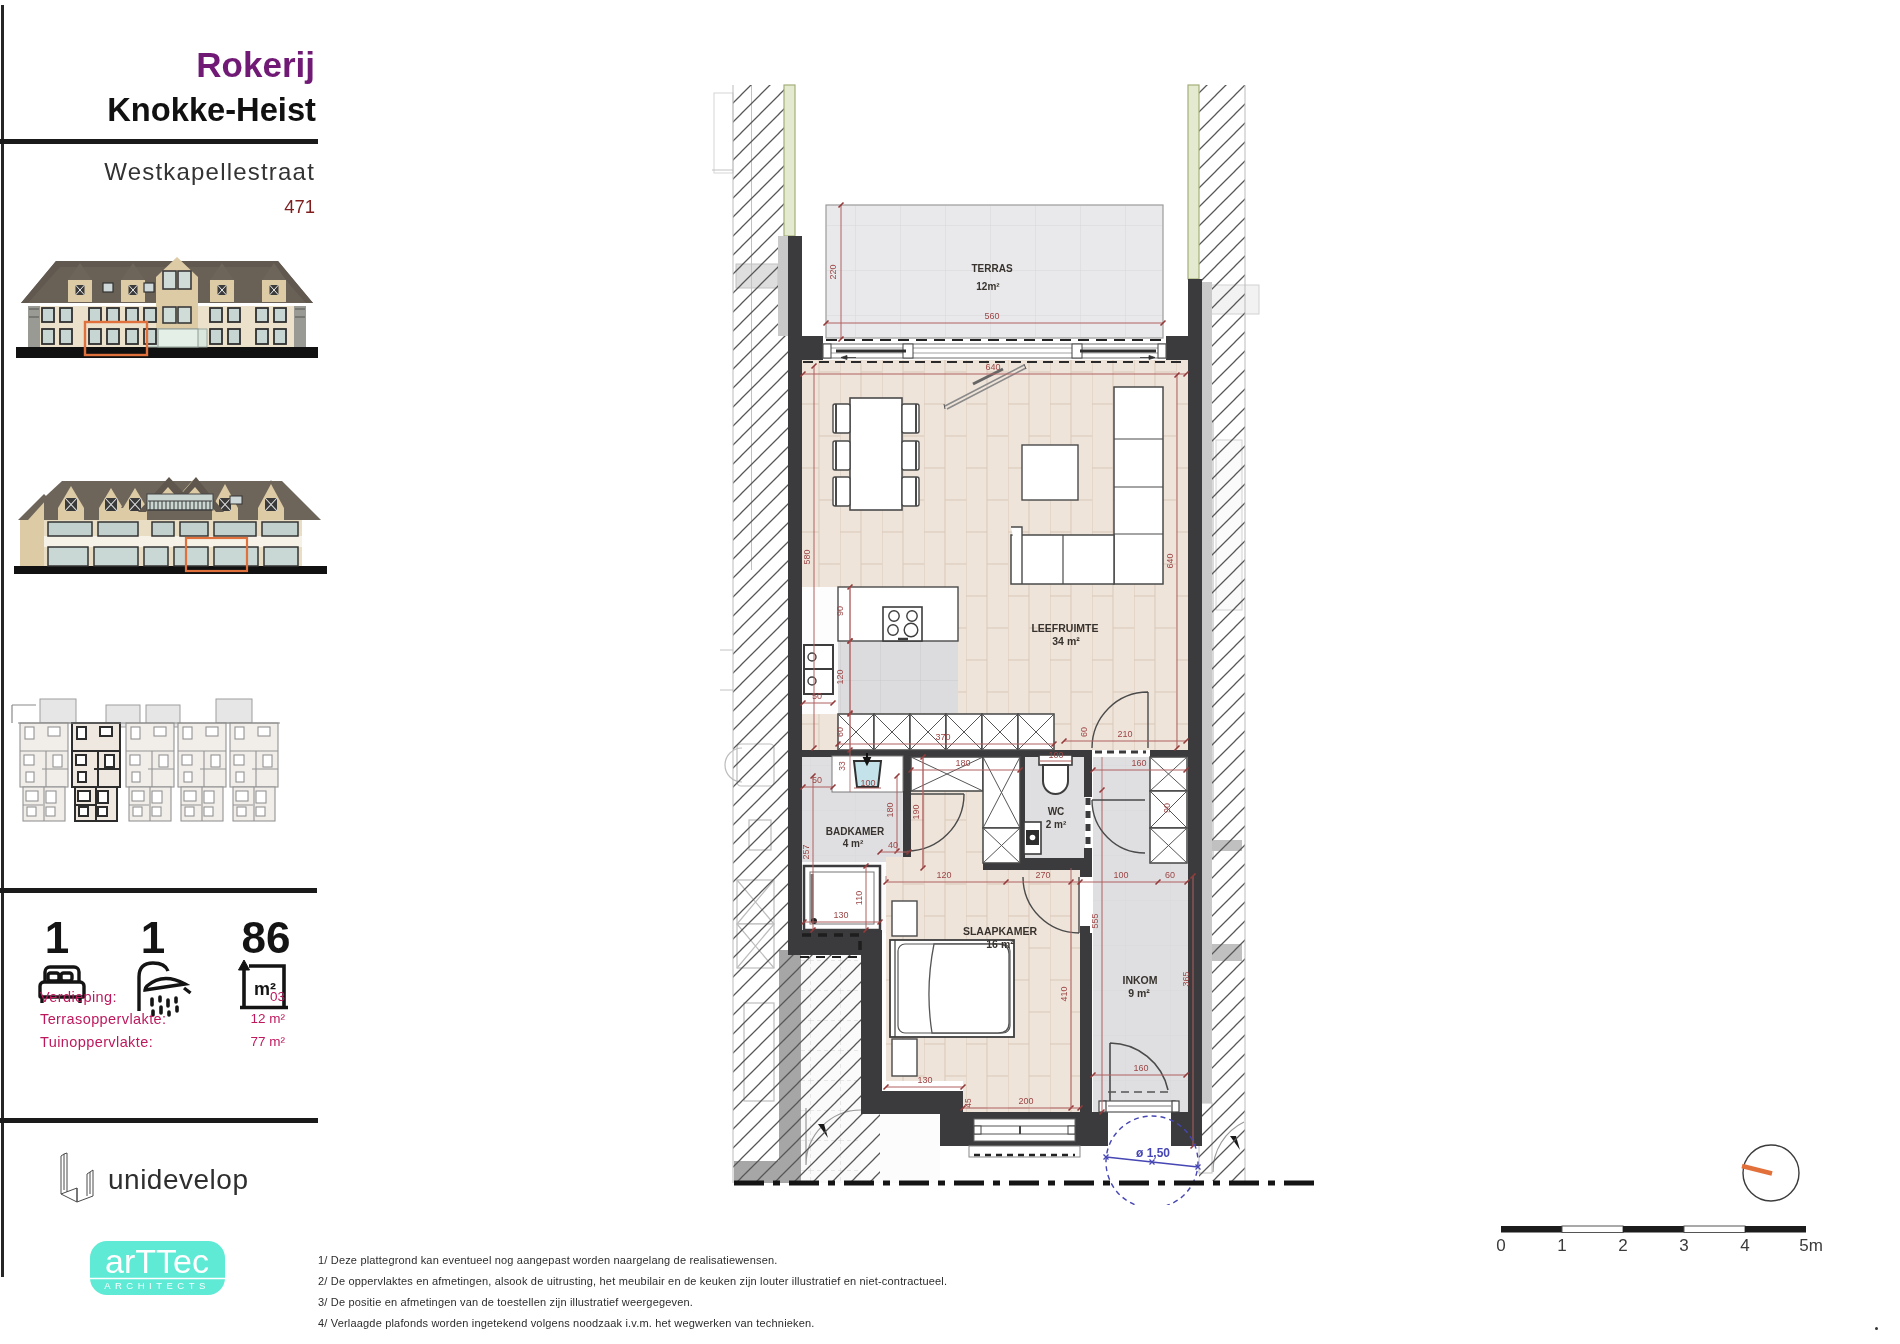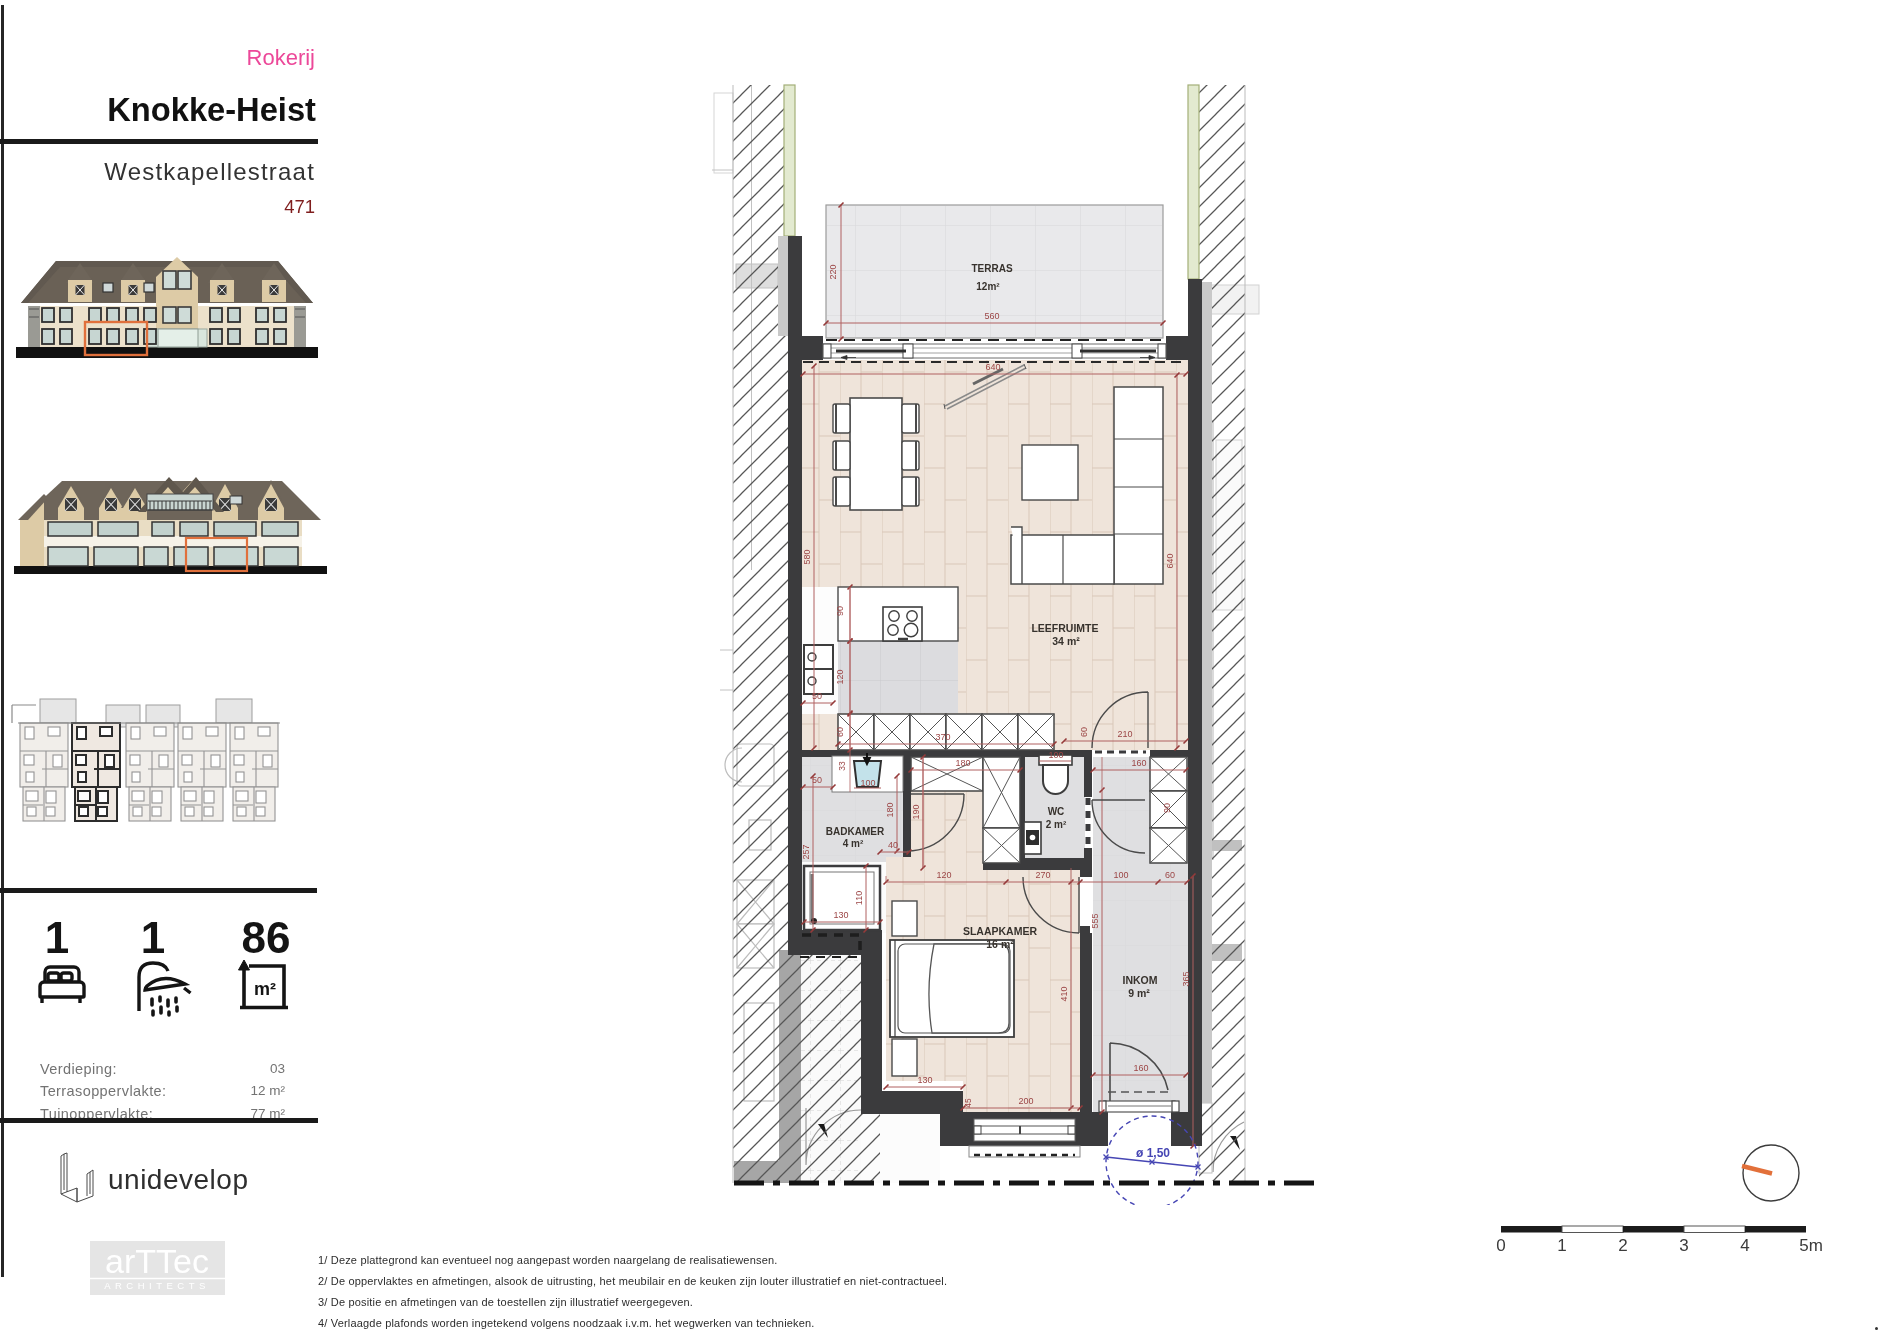--- a/index.html
+++ b/index.html
@@ -5,21 +5,21 @@
 html,body{margin:0;padding:0;background:#fff;}
 body{width:1900px;height:1344px;position:relative;font-family:"Liberation Sans",sans-serif;overflow:hidden;}
 .abs{position:absolute;}
 .rt{text-align:right;}
 </style>
 </head>
 <body>
 
 <div class="abs" style="left:1px;top:5px;width:2.5px;height:1272px;background:#262626;"></div>
 
-<div class="abs rt" style="left:0;top:45px;width:315px;font-size:22px;color:#ec4899;">Rokerij</div>
+<div class="abs rt" style="left:0;top:45px;width:315px;font-size:35px;color:#701a75;font-weight:bold;">Rokerij</div>
 
 <div class="abs rt" style="left:0;top:91px;width:316px;font-size:33px;font-weight:bold;color:#111;transform:scaleX(0.99);transform-origin:right center;">Knokke-Heist</div>
 
 <div class="abs" style="left:0;top:139px;width:318px;height:4.5px;background:#1a1a1a;"></div>
 
 <div class="abs rt" style="left:0;top:158px;width:315px;font-size:24px;color:#333;letter-spacing:1.2px;">Westkapellestraat</div>
 
 <div class="abs rt" style="left:0;top:196px;width:315px;font-size:18.5px;color:#7f1d1d;">471</div>
 <svg class="abs" style="left:16px;top:247px;" width="302" height="112" viewBox="0 0 302 112" xmlns="http://www.w3.org/2000/svg">
 
@@ -275,35 +275,35 @@
     </g>
     <g stroke="#141414" stroke-width="3.6" fill="none">
       <path d="M249,58 H284 V99"></path>
       <path d="M288,99.5 H240"></path>
       <path d="M244,100 V61"></path>
       <path d="M244,52 l-5.5,10 h11 z" fill="#141414" stroke-width="1"></path>
     </g>
     <text x="265" y="87" font-size="18" font-weight="bold" fill="#141414" text-anchor="middle" font-family="Liberation Sans,sans-serif">m²</text>
   </svg>
 
-<div class="abs" style="left:40px;top:1058px;width:245px;font-size:14.5px;color:#737373;line-height:22.4px;letter-spacing:0.4px;">
+<div class="abs" style="left:40px;top:986px;width:245px;font-size:14.5px;color:#be185d;line-height:22.4px;letter-spacing:0.4px;">
 <div>Verdieping:<span style="float:right;font-size:13.5px;letter-spacing:0;">03</span></div>
 <div>Terrasoppervlakte:<span style="float:right;font-size:13.5px;letter-spacing:0;margin-left:18px;">12 m²</span></div>
 <div>Tuinoppervlakte:<span style="float:right;font-size:13.5px;letter-spacing:0;">77 m²</span></div>
 </div>
 
 <div class="abs" style="left:0;top:1118px;width:318px;height:5px;background:#1a1a1a;"></div>
 <svg class="abs" style="left:54px;top:1148px;" width="250" height="60" viewBox="0 0 250 60" xmlns="http://www.w3.org/2000/svg" fill="none">
     <g stroke="#4a4a4a" stroke-width="1">
       <path d="M7,8 V46 L23,54 V40 M7,8 l3,-2 V42 M10,6 l3,-1 V44 M7,46 l16,-6"></path>
       <path d="M23,40 V54 L39,48 V22 M39,22 l-3,2 V46 M36,24 l-3,2 V48"></path>
     </g>
     <text x="54" y="41" font-size="28" fill="#2e2e2e" letter-spacing="0.5" font-family="Liberation Sans,sans-serif">unidevelop</text>
   </svg>
-<div class="abs" style="left:90px;top:1241px;width:135px;height:54px;background:#e5e5e5;">
+<div class="abs" style="left:90px;top:1241px;width:135px;height:54px;background:#5eead4;border-radius:17px;">
 
 <svg width="135" height="54" viewBox="0 0 135 54" xmlns="http://www.w3.org/2000/svg">
 <text x="67" y="32" font-size="34" fill="#fff" text-anchor="middle" font-family="Liberation Sans,sans-serif" letter-spacing="0">arTTec</text>
 <path d="M0,37.5 H135" stroke="#fff" stroke-width="1.6"></path>
 <text x="67" y="48" font-size="9.5" fill="#fff" text-anchor="middle" letter-spacing="4.5" font-family="Liberation Sans,sans-serif">ARCHITECTS</text>
 </svg>
 </div>
 
 <div class="abs" style="left:318px;top:1238px;font-size:11px;color:#2c2c2c;line-height:20.9px;letter-spacing:0.18px;margin-top:12px;">
 1/ Deze plattegrond kan eventueel nog aangepast worden naargelang de realisatiewensen.<br>

